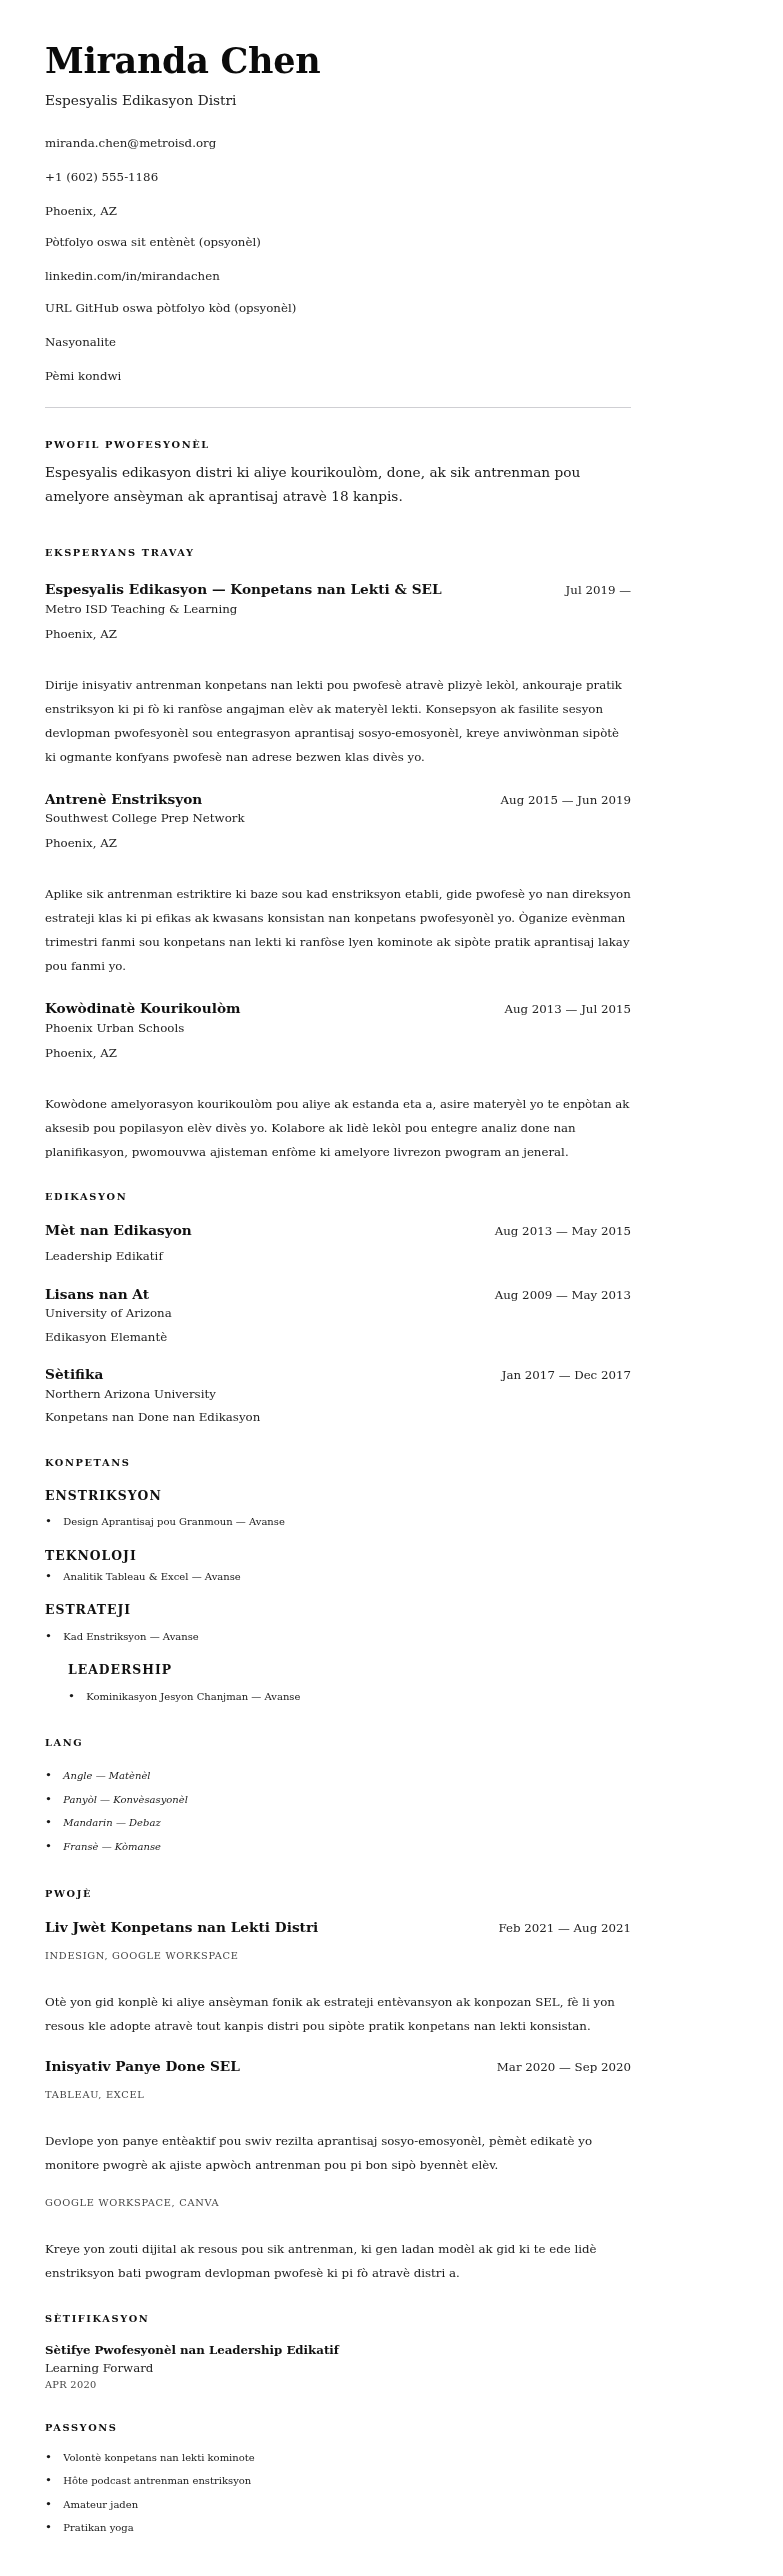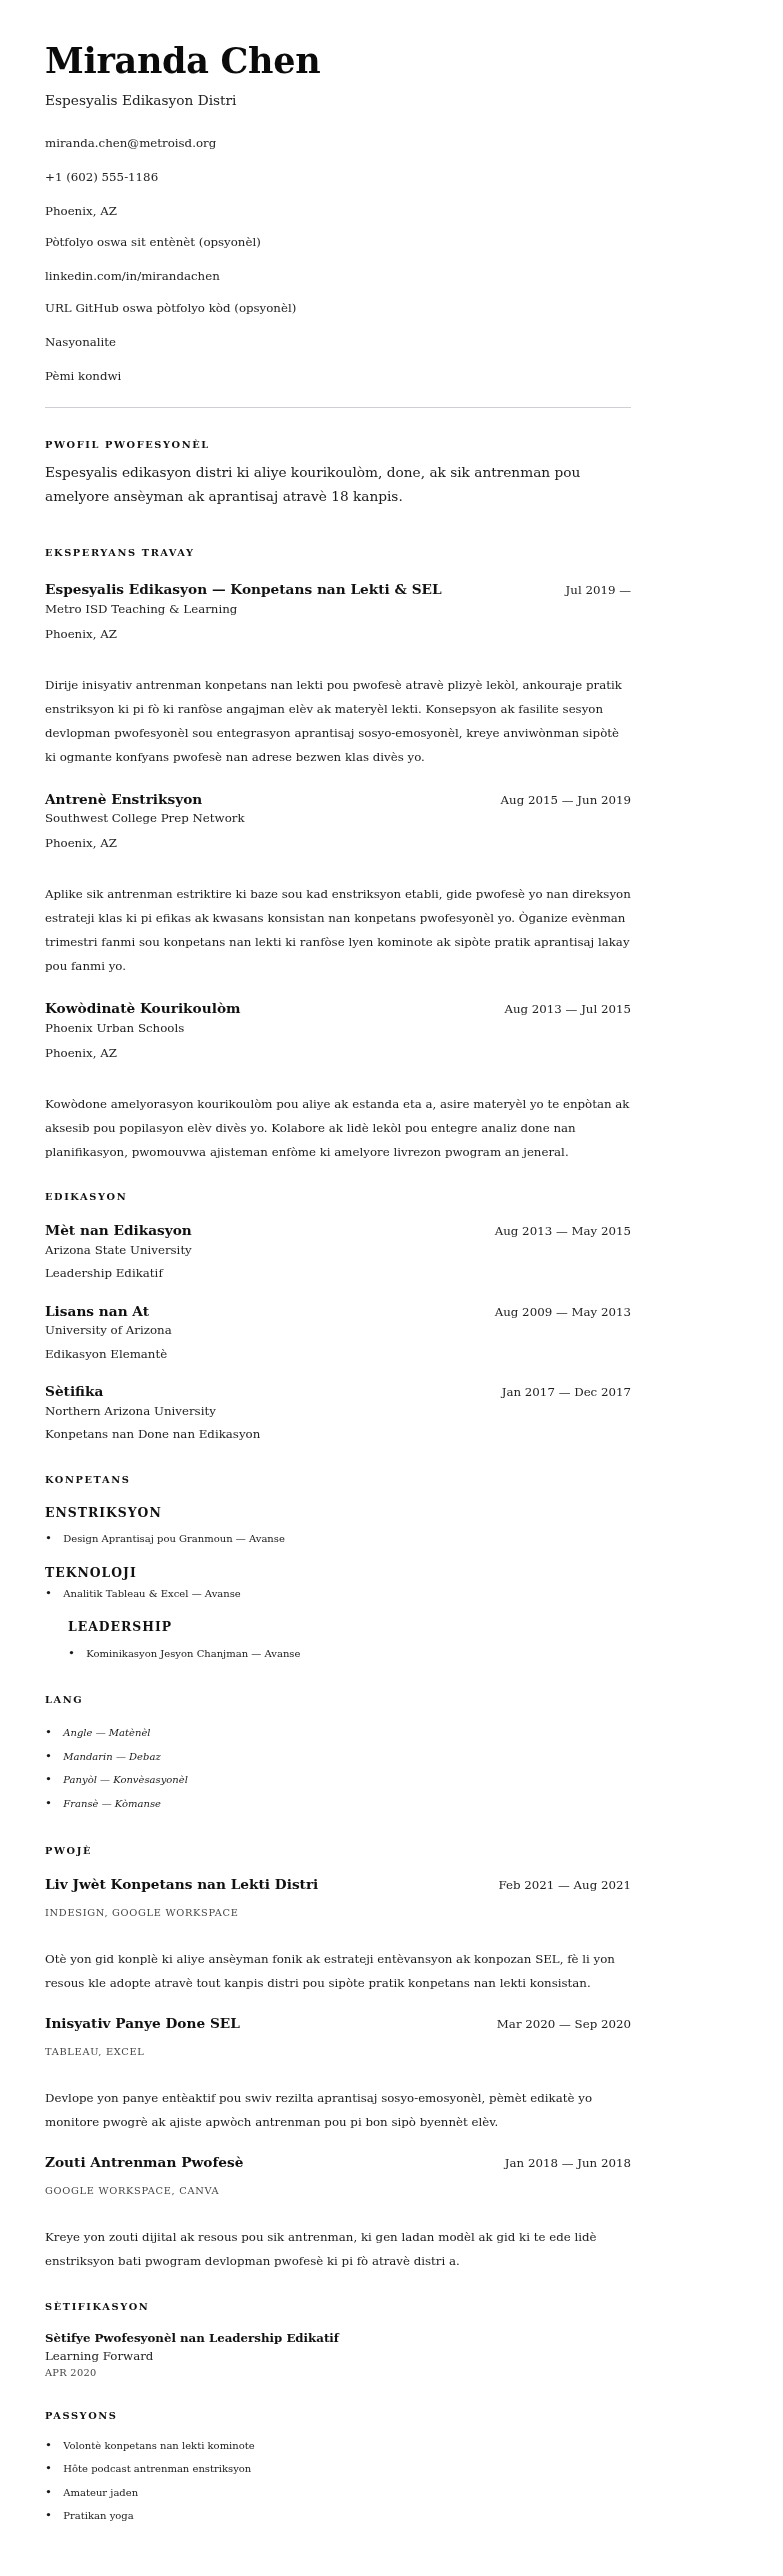--- a/index.html
+++ b/index.html
@@ -106,21 +106,20 @@
   </section>
 
   <section style="margin-top:26px;">
     <h2 class="section-title">EDIKASYON</h2>
 
     <div style="margin-top:17px;">
       <div class="entry-head">
         <span class="entry-title">Mèt nan Edikasyon</span>
         <span class="entry-date">Aug 2013 — May 2015</span>
       </div>
-      <div class="entry-sub">Arizona State University</div>
       <div class="entry-sub" style="margin-top:6.5px;">Leadership Edikatif</div>
     </div>
 
     <div style="margin-top:19.6px;">
       <div class="entry-head">
         <span class="entry-title">Lisans nan At</span>
         <span class="entry-date">Aug 2009 — May 2013</span>
       </div>
       <div class="entry-sub">University of Arizona</div>
       <div class="entry-sub" style="margin-top:6.5px;">Edikasyon Elemantè</div>
@@ -144,34 +143,40 @@
       <ul class="bullets" style="margin-top:5.2px;">
         <li>Design Aprantisaj pou Granmoun — Avanse</li>
       </ul>
     </div>
     <div style="margin-top:13px;">
       <div class="skill-cat">TEKNOLOJI</div>
       <ul class="bullets" style="margin-top:0;">
         <li>Analitik Tableau &amp; Excel — Avanse</li>
       </ul>
     </div>
+    <div style="margin-top:13px;">
+      <div class="skill-cat">ESTRATEJI</div>
+      <ul class="bullets" style="margin-top:5.2px;">
+        <li>Kad Enstriksyon — Avanse</li>
+      </ul>
+    </div>
     <div style="margin-top:13px;margin-left:23px;">
       <div class="skill-cat">LEADERSHIP</div>
       <ul class="bullets" style="margin-top:5.2px;">
         <li>Kominikasyon Jesyon Chanjman — Avanse</li>
       </ul>
     </div>
   </section>
 
   <section style="margin-top:27.4px;">
     <h2 class="section-title">LANG</h2>
     <ul class="bullets" style="margin-top:14px;font-style:italic;">
       <li>Angle — Matènèl</li>
+      <li>Panyòl — Konvèsasyonèl</li>
       <li>Mandarin — Debaz</li>
-      <li>Panyòl — Konvèsasyonèl</li>
       <li>Fransè — Kòmanse</li>
     </ul>
   </section>
 
   <section style="margin-top:29px;">
     <h2 class="section-title">PWOJÈ</h2>
 
     <div style="margin-top:17px;">
       <div class="entry-head">
         <span class="entry-title">Liv Jwèt Konpetans nan Lekti Distri</span>
@@ -184,24 +189,20 @@
     <div style="margin-top:19.6px;">
       <div class="entry-head">
         <span class="entry-title">Inisyativ Panye Done SEL</span>
         <span class="entry-date">Mar 2020 — Sep 2020</span>
       </div>
       <div class="tech">TABLEAU, EXCEL</div>
       <p class="entry-desc" style="margin-top:26px;">Devlope yon panye entèaktif pou swiv rezilta aprantisaj sosyo-emosyonèl, pèmèt edikatè yo monitore pwogrè ak ajiste apwòch antrenman pou pi bon sipò byennèt elèv.</p>
     </div>
 
     <div style="margin-top:19.6px;">
-      <div class="entry-head">
-        <span class="entry-title">Zouti Antrenman Pwofesè</span>
-        <span class="entry-date">Jan 2018 — Jun 2018</span>
-      </div>
       <div class="tech">GOOGLE WORKSPACE, CANVA</div>
       <p class="entry-desc" style="margin-top:26px;">Kreye yon zouti dijital ak resous pou sik antrenman, ki gen ladan modèl ak gid ki te ede lidè enstriksyon bati pwogram devlopman pwofesè ki pi fò atravè distri a.</p>
     </div>
   </section>
 
   <section style="margin-top:27.4px;">
     <h2 class="section-title">SÈTIFIKASYON</h2>
     <div style="margin-top:14.4px;">
       <div class="cert-title">Sètifye Pwofesyonèl nan Leadership Edikatif</div>
       <div class="cert-issuer">Learning Forward</div>

